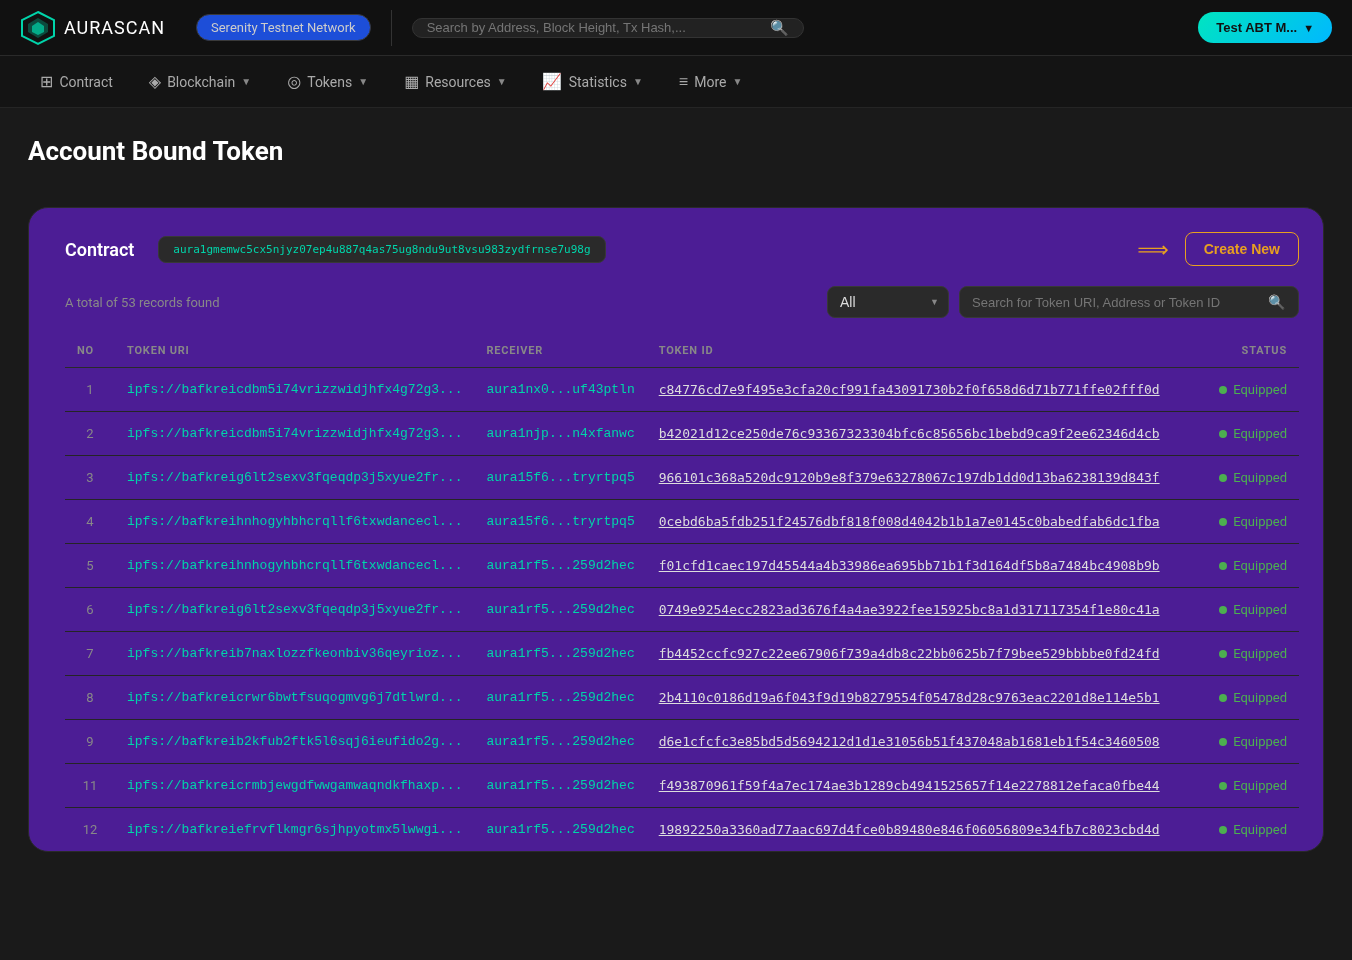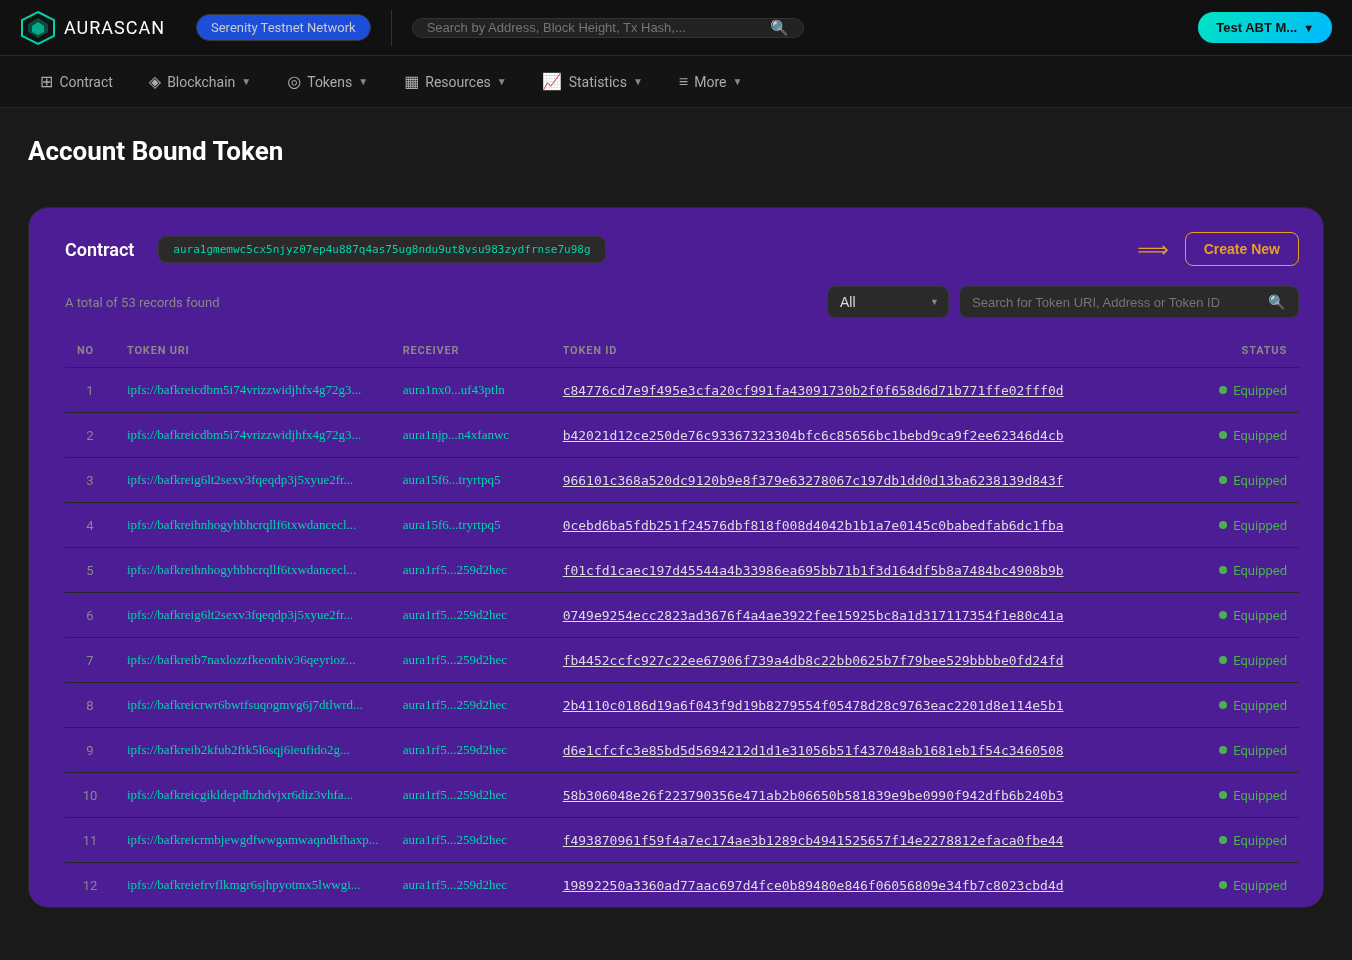--- a/index.html
+++ b/index.html
@@ -270,21 +270,21 @@
     .data-table tbody tr {
       border-bottom: 1px solid #252525;
     }
     .data-table tbody tr:last-child { border-bottom: none; }
     .data-table td {
       padding: 14px 12px;
       font-size: 13px;
       vertical-align: middle;
     }
     .td-no { color: #888; text-align: center; }
-    .td-link { color: #00d4aa; cursor: pointer; font-family: Liberation Serif, serif; font-size: 12.5px; }
+    .td-link { color: #00d4aa; cursor: pointer; font-family: Liberation Mono, monospace; font-size: 12.5px; }
     .td-id { color: #ddd; font-family: monospace; font-size: 12px; text-decoration: underline; }
     .td-status {
       display: flex;
       align-items: center;
       justify-content: flex-end;
       gap: 6px;
       color: #4caf50;
       font-size: 13px;
     }
     .dot {
@@ -498,32 +498,20 @@
     <td class="td-link">aura1rf5...259d2hec</td>
     <td class="td-id">d6e1cfcfc3e85bd5d5694212d1d1e31056b51f437048ab1681eb1f54c3460508</td>
     <td>
       <div class="td-status">
         <span class="dot"></span>
         <span>Equipped</span>
       </div>
     </td>
   </tr>
           <tr>
-    <td class="td-no">10</td>
-    <td class="td-link">ipfs://bafkreicgikldepdhzhdvjxr6diz3vhfa...</td>
-    <td class="td-link">aura1rf5...259d2hec</td>
-    <td class="td-id">58b306048e26f223790356e471ab2b06650b581839e9be0990f942dfb6b240b3</td>
-    <td>
-      <div class="td-status">
-        <span class="dot"></span>
-        <span>Equipped</span>
-      </div>
-    </td>
-  </tr>
-          <tr>
     <td class="td-no">11</td>
     <td class="td-link">ipfs://bafkreicrmbjewgdfwwgamwaqndkfhaxp...</td>
     <td class="td-link">aura1rf5...259d2hec</td>
     <td class="td-id">f493870961f59f4a7ec174ae3b1289cb4941525657f14e2278812efaca0fbe44</td>
     <td>
       <div class="td-status">
         <span class="dot"></span>
         <span>Equipped</span>
       </div>
     </td>

